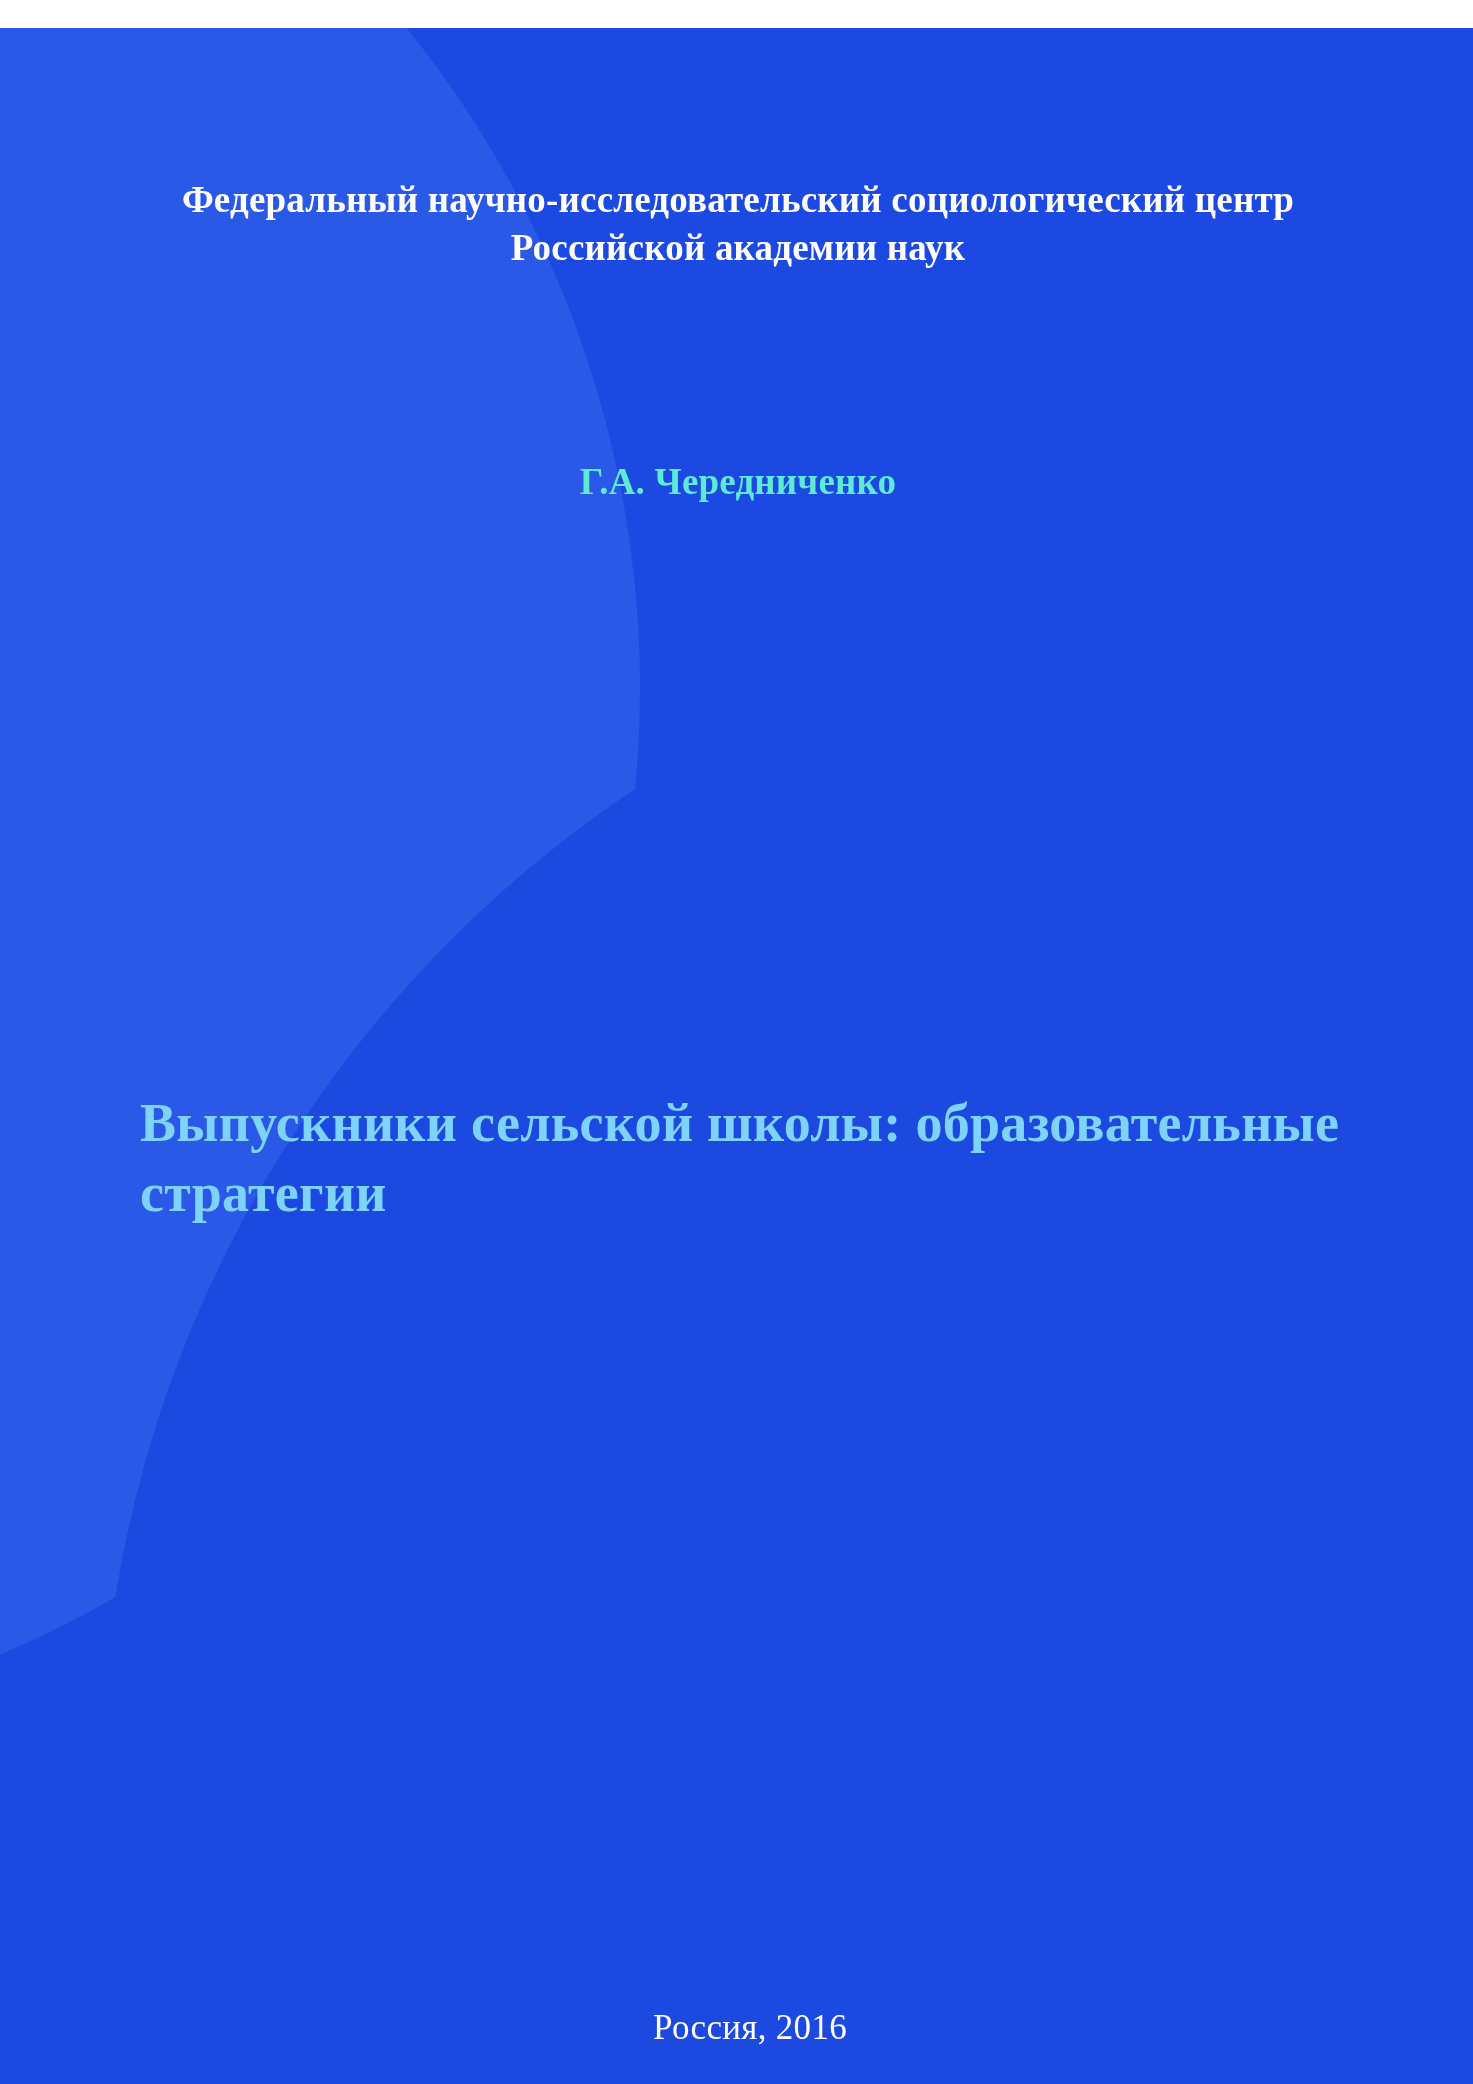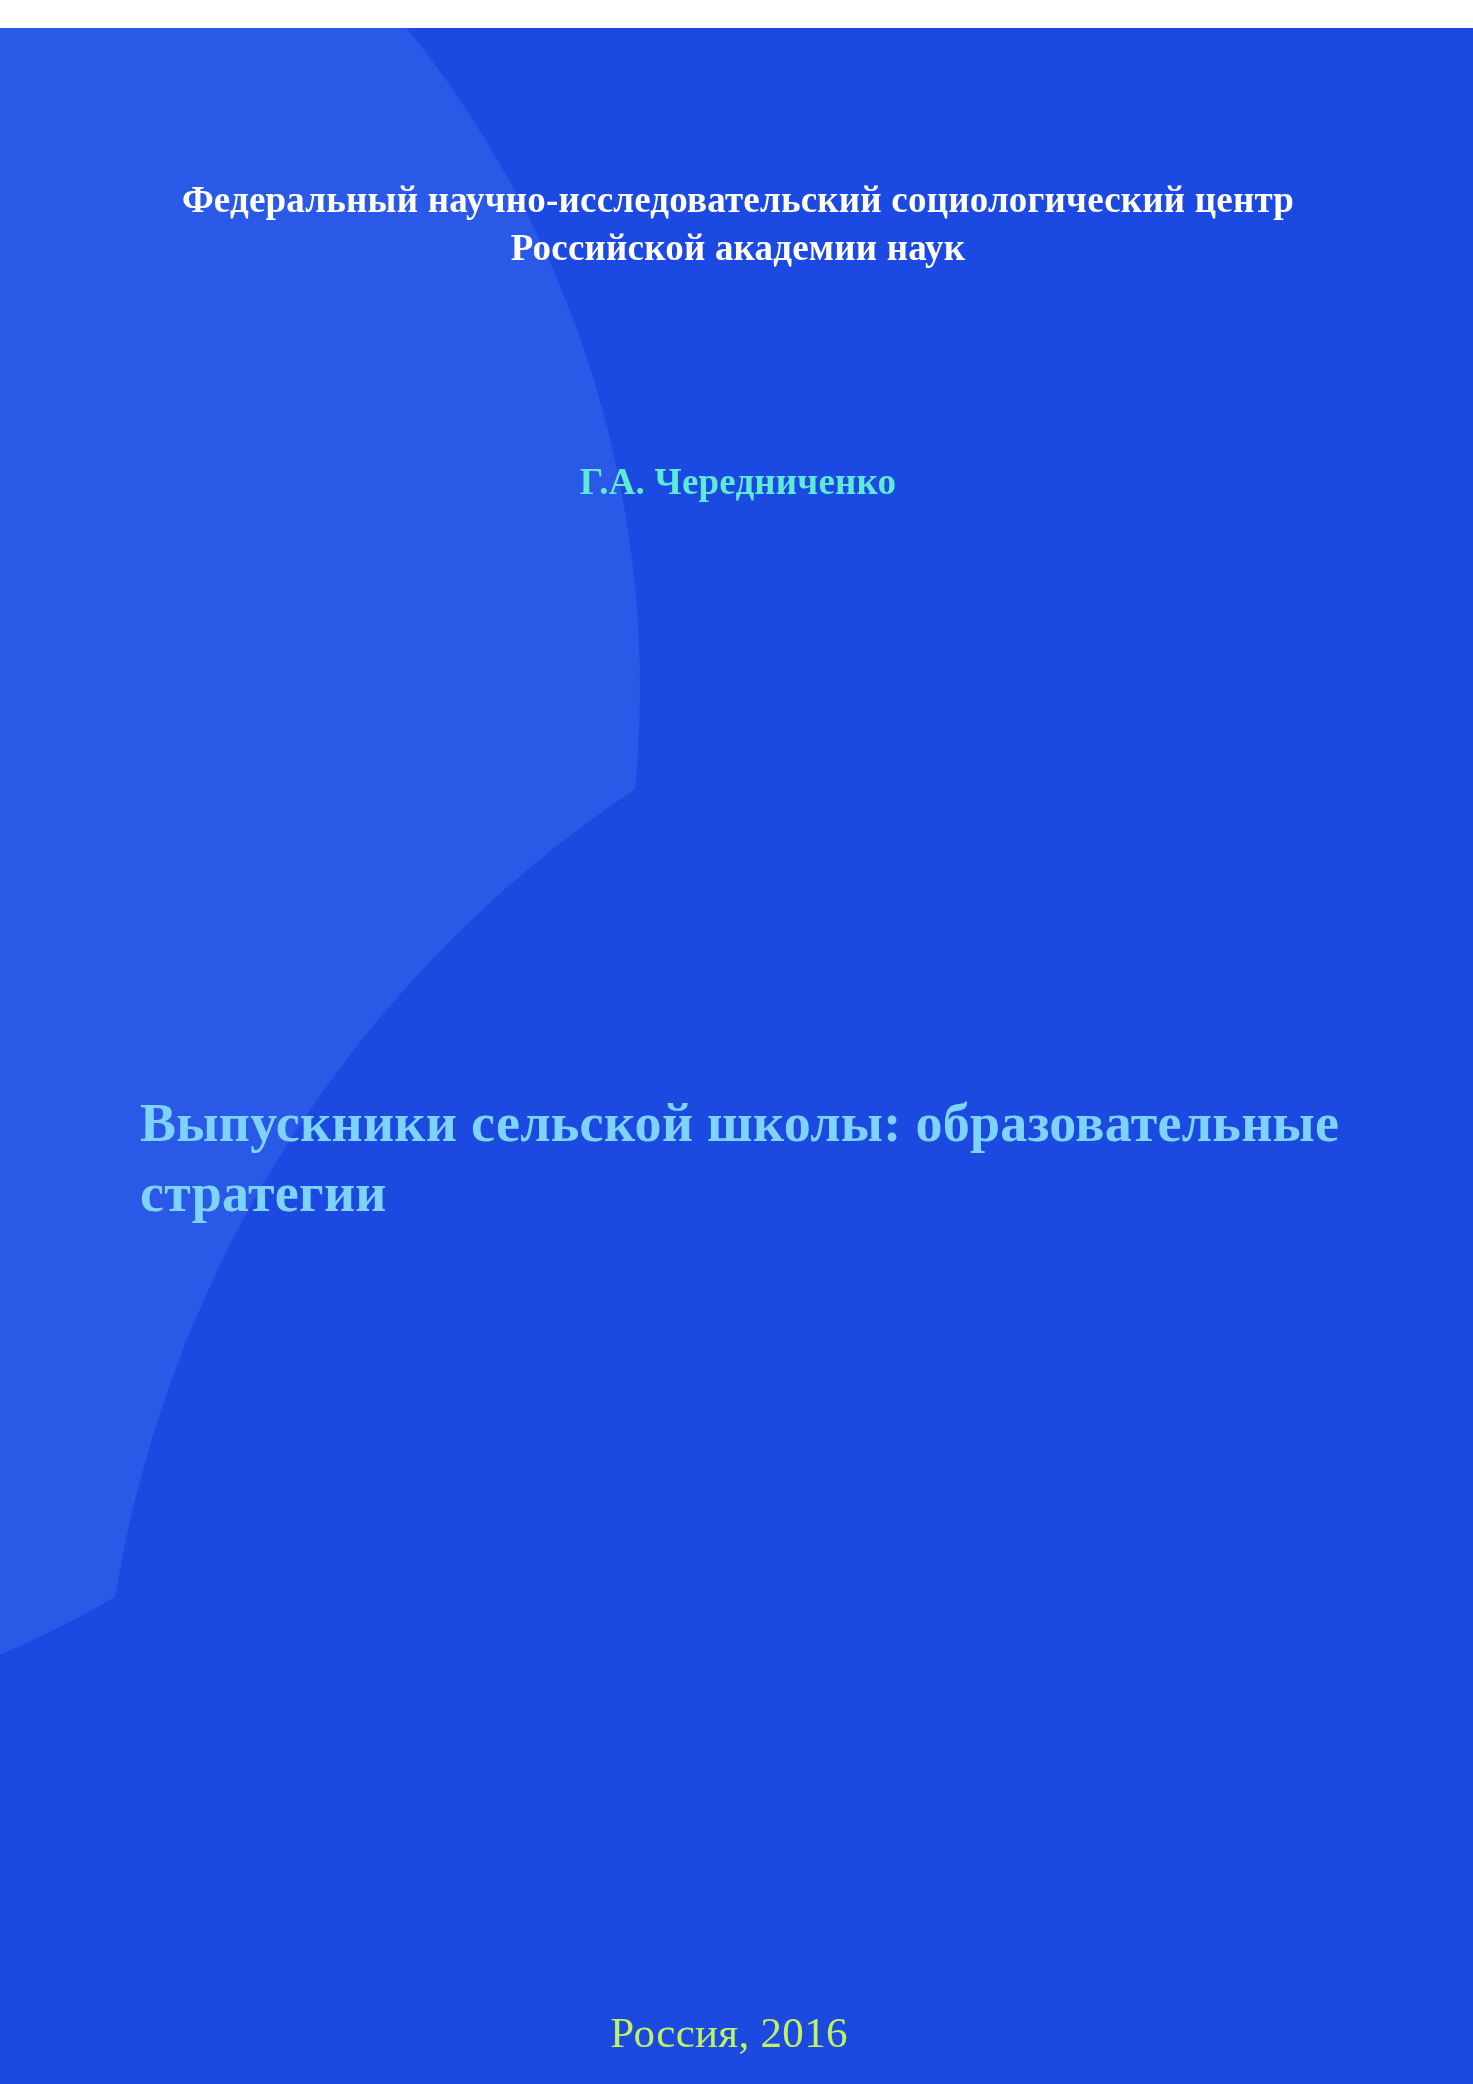--- a/index.html
+++ b/index.html
@@ -117,25 +117,25 @@
     color: #7dd3fc;
     font-size: 54px;
     font-weight: bold;
     line-height: 1.30;
     letter-spacing: 0.3px;
   }
 
   .footer {
     position: absolute;
     top: 1980px;
-    left: 159px;
+    left: 180px;
     width: 1140px;
     text-align: center;
-    color: #bef264;
-    font-size: 43px;
+    color: #ffffff;
+    font-size: 35px;
     font-weight: normal;
     letter-spacing: 0.3px;
   }
 </style>
 </head>
 <body>
 
 <div class="cover">
 
   <div class="bg-base"></div>

